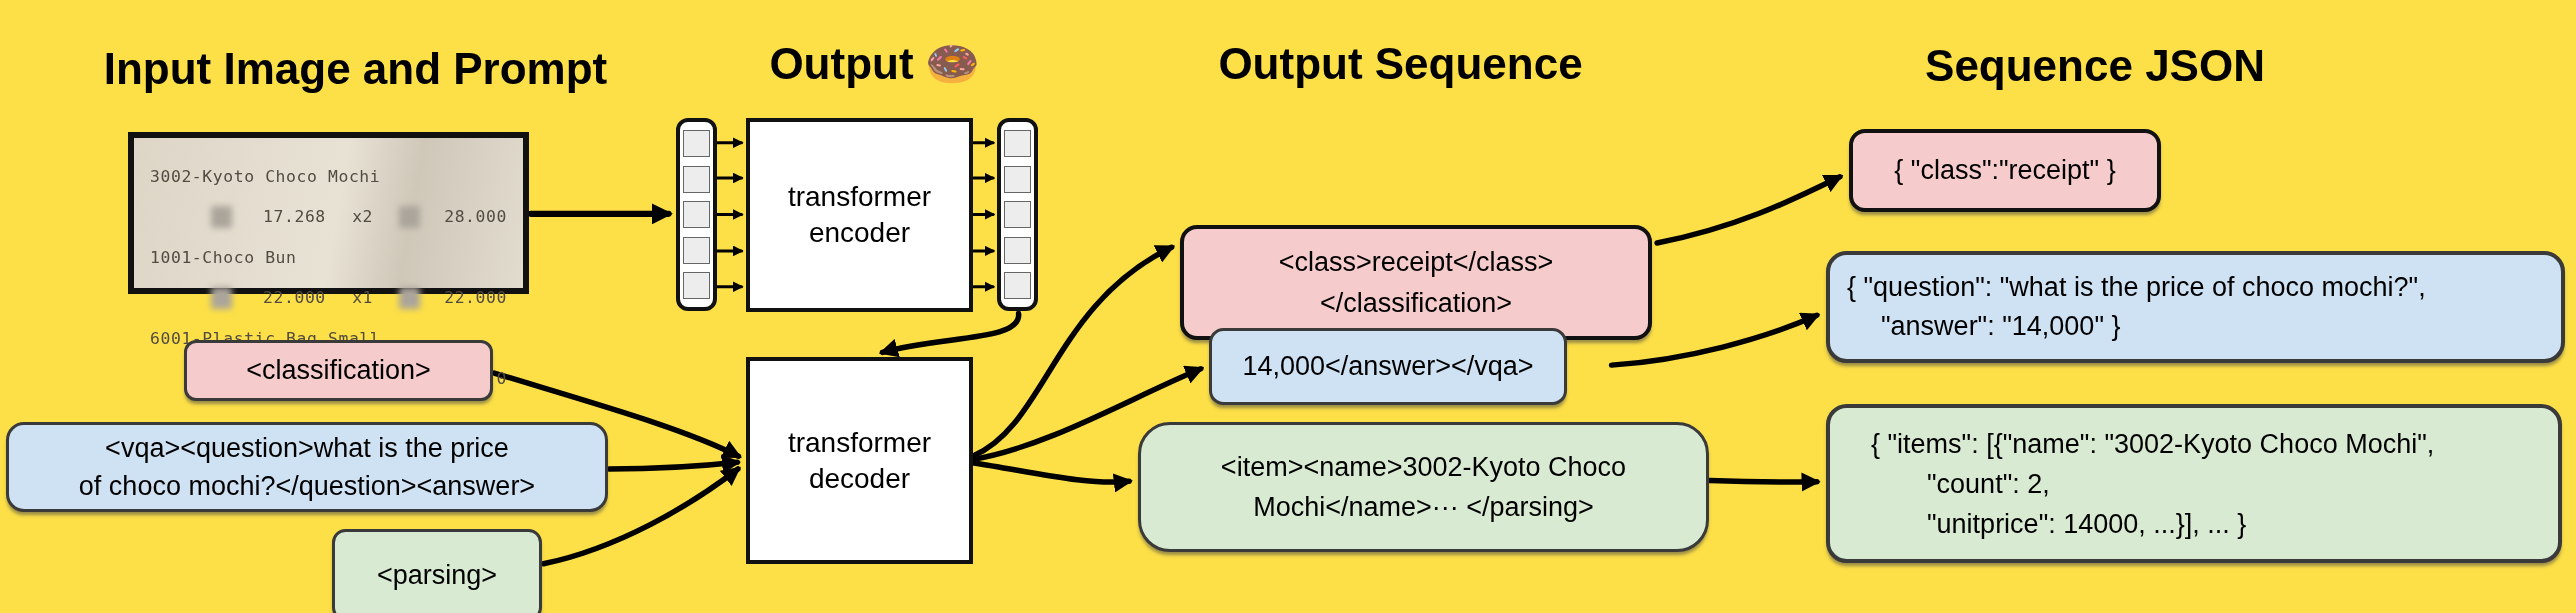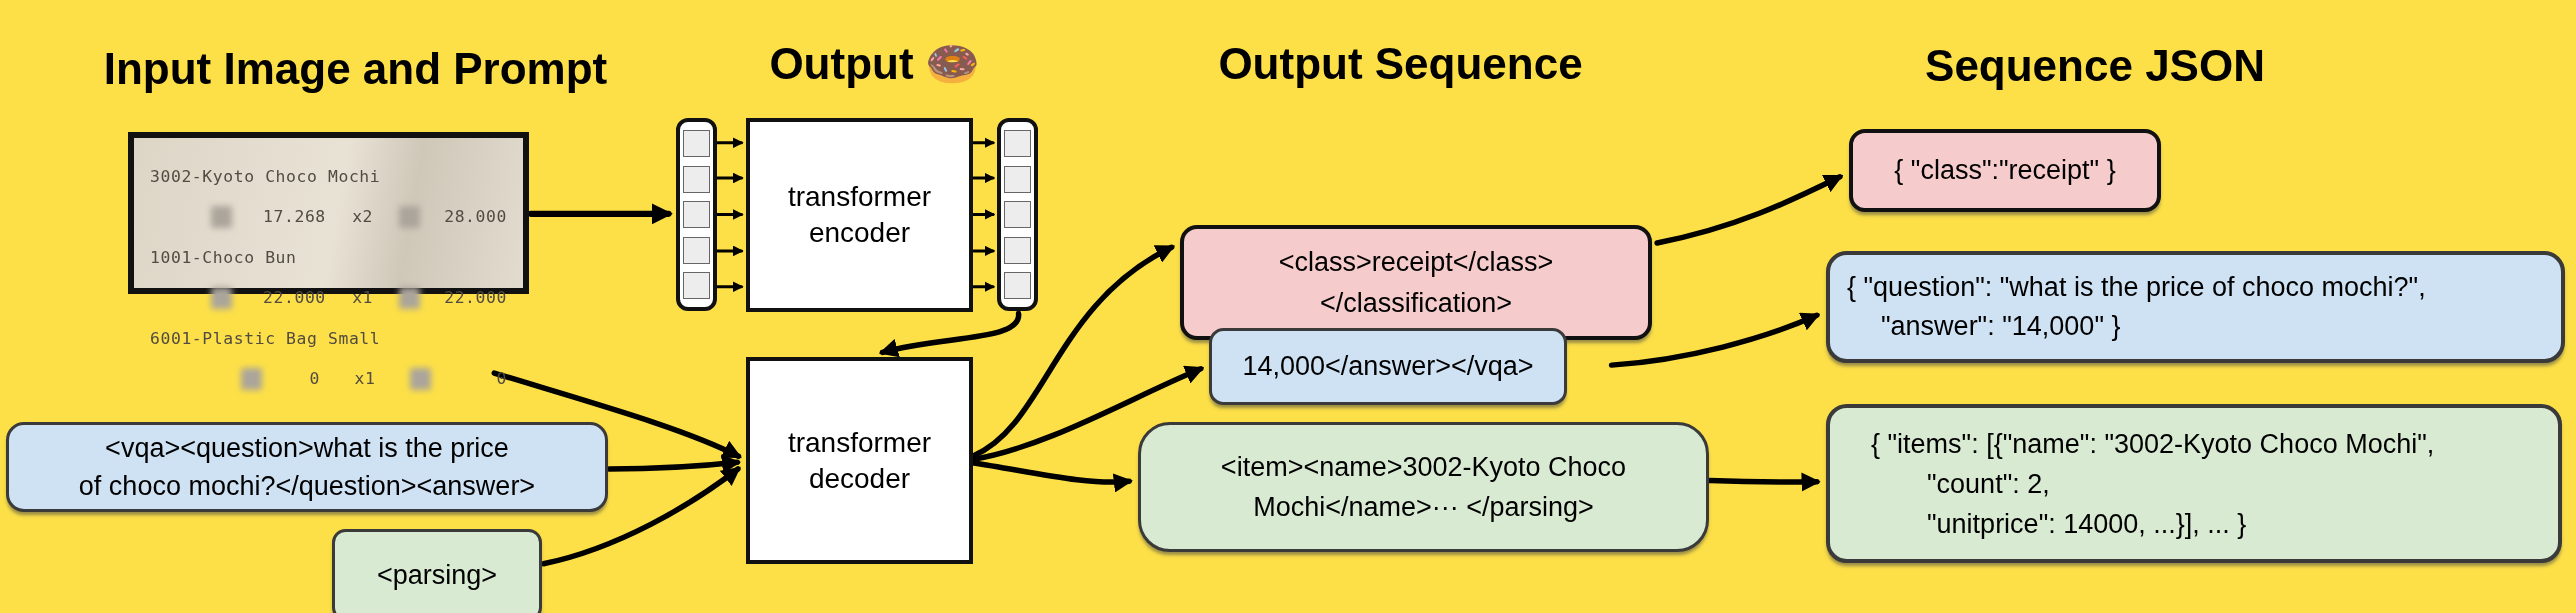--- a/index.html
+++ b/index.html
@@ -147,20 +147,23 @@
     <div class="patch"></div>
     <div class="patch"></div>
     <div class="patch"></div>
   </div>
 
   <div class="block" style="left:746px;top:357px;width:227px;height:207px;">
     <div>transformer</div>
     <div>decoder</div>
   </div>
 
+  <div class="box pink" style="left:184px;top:340px;width:309px;height:61px;border-radius:12px;">
+    <div>&lt;classification&gt;</div>
+  </div>
 
   <div class="box blue" style="left:6px;top:422px;width:602px;height:90px;border-radius:18px;line-height:38px;">
     <div>&lt;vqa&gt;&lt;question&gt;what is the price</div>
     <div>of choco mochi?&lt;/question&gt;&lt;answer&gt;</div>
   </div>
 
   <div class="box green" style="left:332px;top:529px;width:210px;height:92px;border-radius:13.4px;">
     <div>&lt;parsing&gt;</div>
   </div>
 

